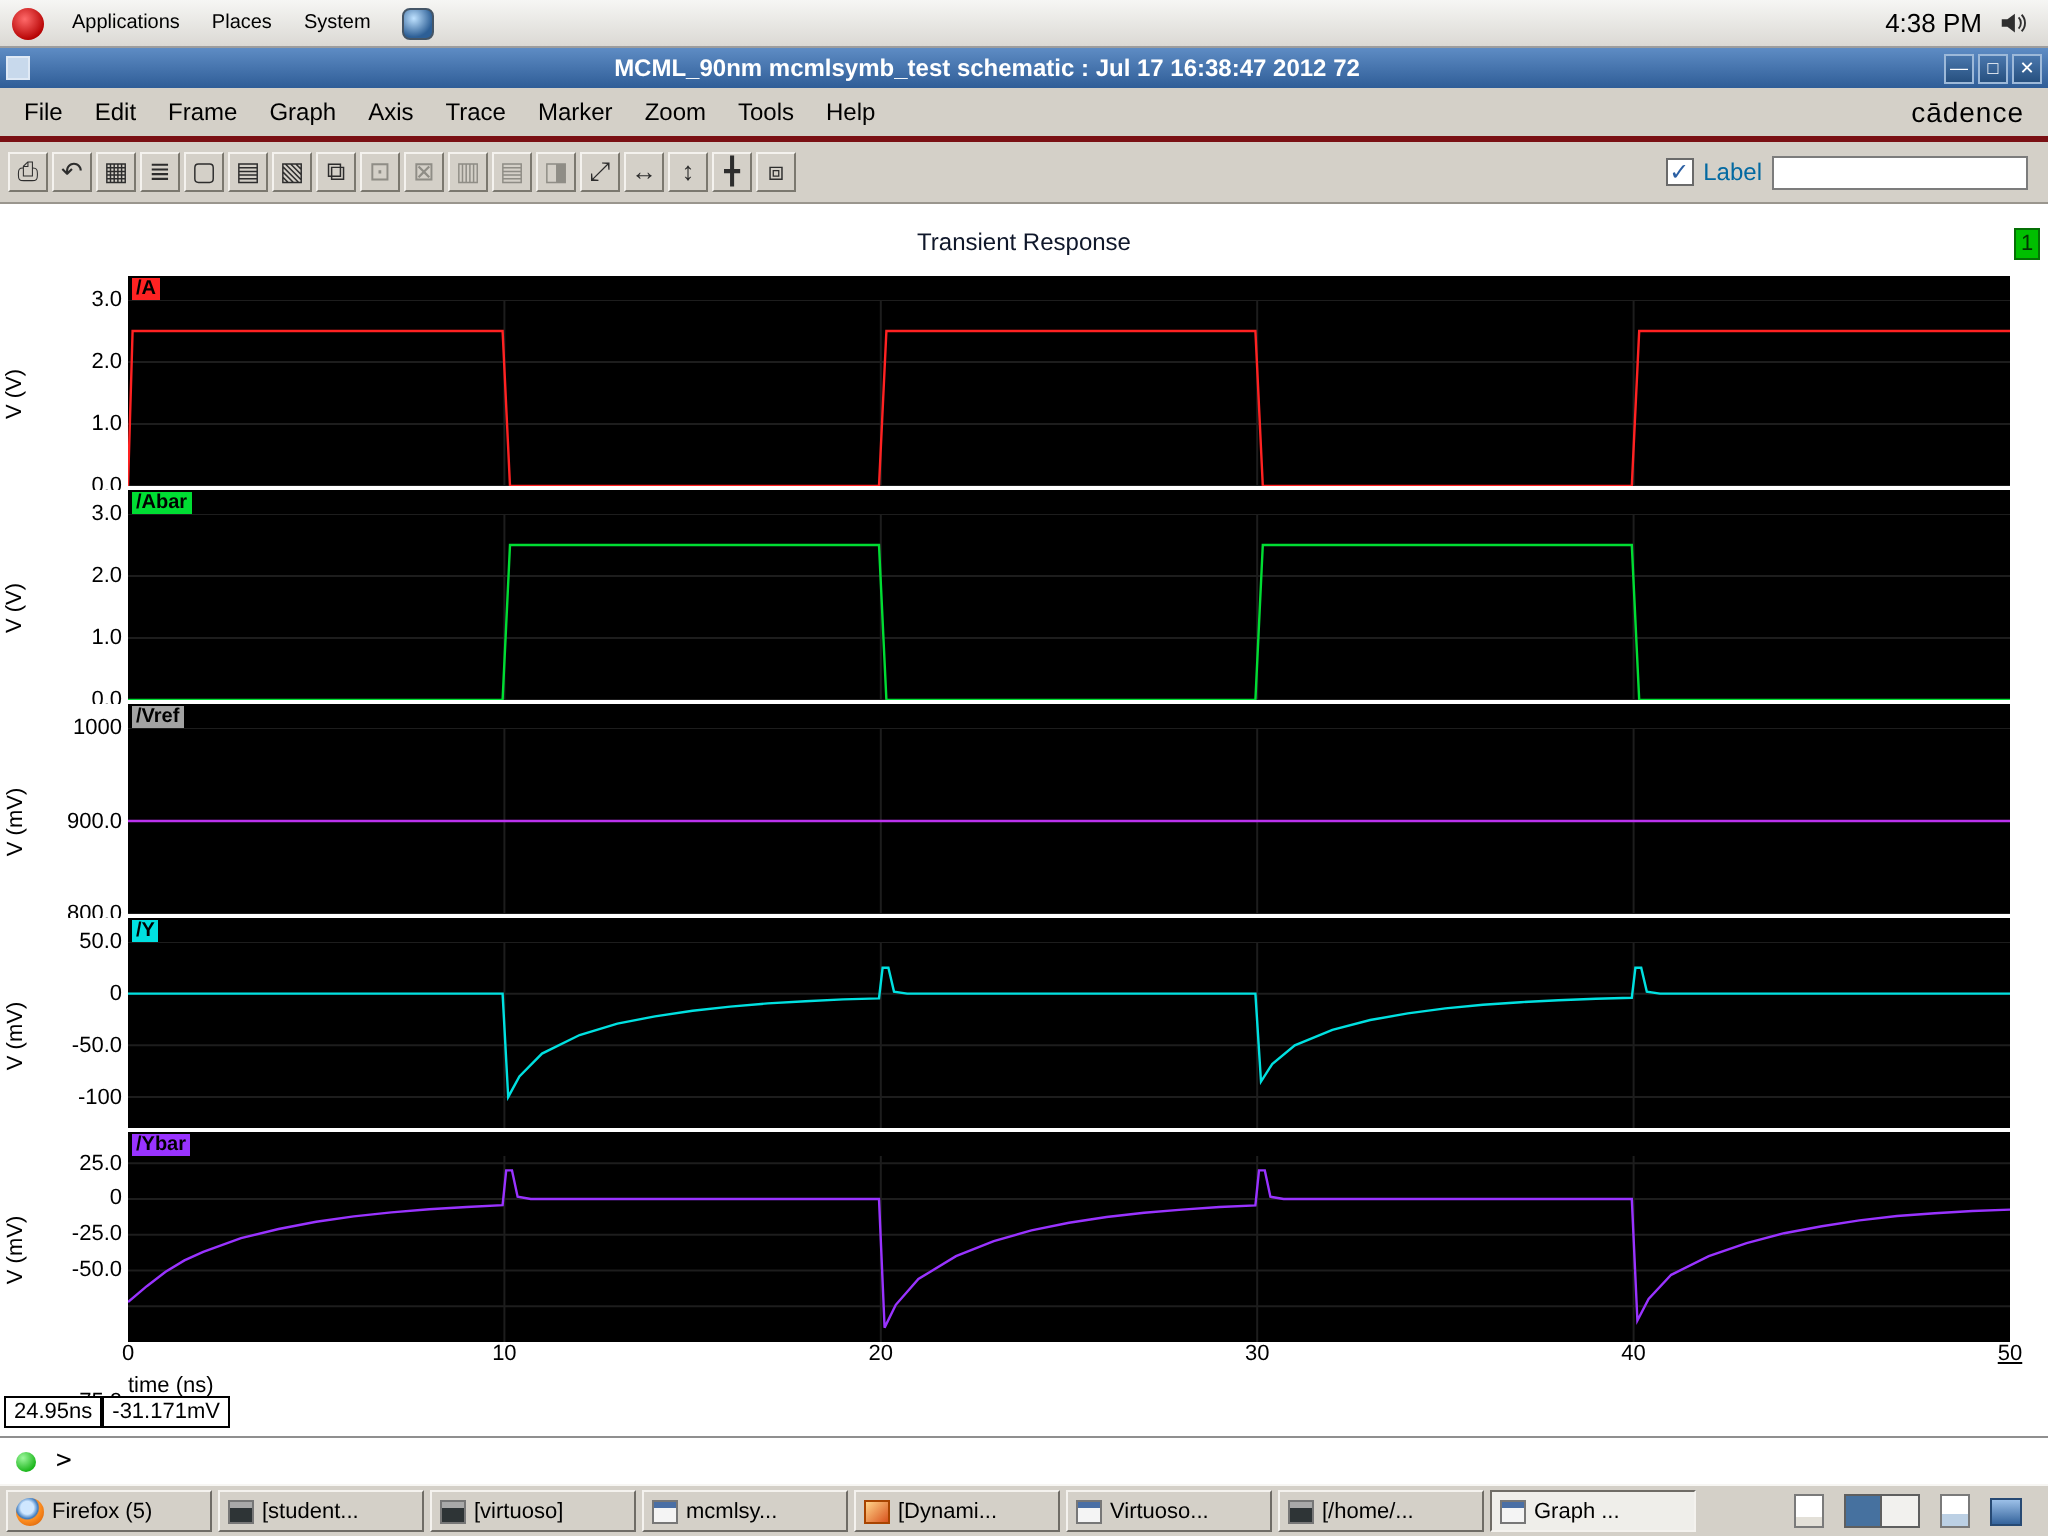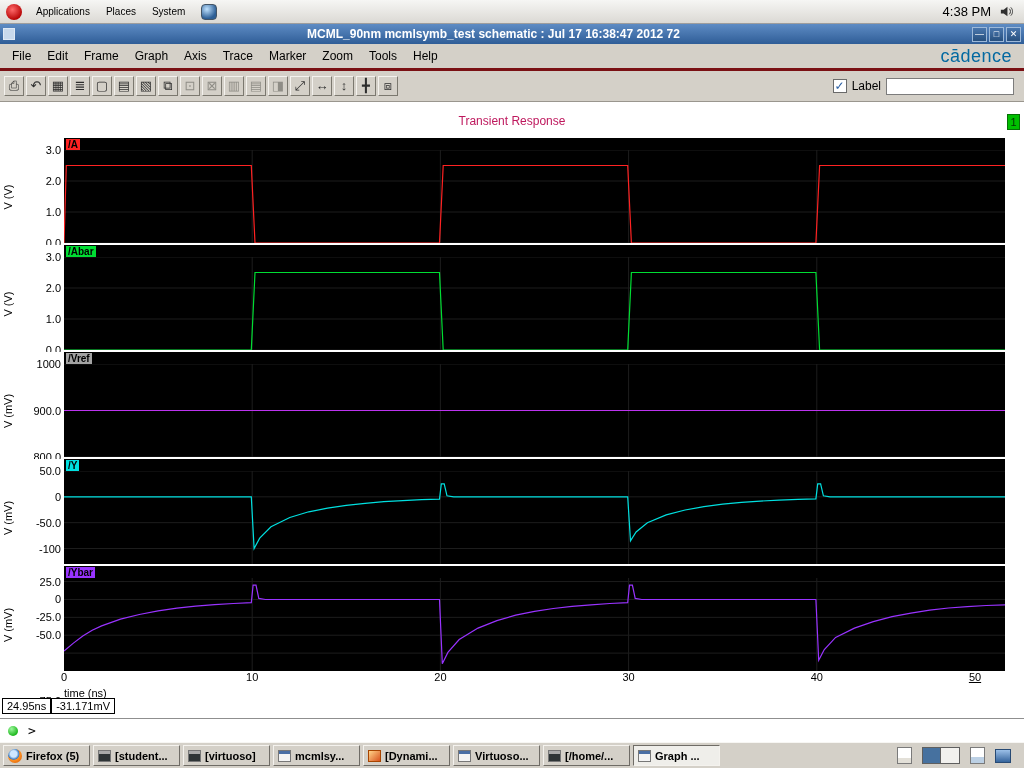--- a/index.html
+++ b/index.html
@@ -17,34 +17,34 @@
   
   .titlebar{height:20px;background:linear-gradient(var(--titlebar-top,#5e8cc4),var(--titlebar-bottom,#2f5d97));display:flex;align-items:center;padding:0 3px;gap:4px;}
   .win-menu-icon{width:12px;height:12px;border:1px solid #dfe9f5;background:#c8d9ec;flex:none;}
   .win-title{flex:1;text-align:center;color:#fff;font-weight:bold;font-size:12px;white-space:nowrap;overflow:hidden;}
   .win-buttons{display:flex;gap:2px;flex:none;}
   .win-btn{width:15px;height:15px;background:linear-gradient(#4a77ad,#27507f);border:1px solid #9db9d9;color:#fff;font-size:9px;line-height:13px;text-align:center;cursor:default;}
 
   
   .menubar{height:27px;background:#d4d0c8;border-bottom:3px solid var(--maroon,#7a1014);display:flex;align-items:center;padding:0 4px;}
   .menu-item{font-size:12px;color:#000;padding:3px 8px;cursor:default;}
-  .brand{margin-left:auto;font-size:18px;letter-spacing:.5px;color:#0369a1;padding-right:8px;font-weight:500;}
+  .brand{margin-left:auto;font-size:14px;letter-spacing:.5px;color:#000000;padding-right:8px;font-weight:500;}
 
   
   .toolbar{height:31px;background:#d4d0c8;border-bottom:1px solid #9a968e;display:flex;align-items:center;padding:0 4px;gap:2px;}
   .tbtn{width:20px;height:20px;flex:none;border:1px solid;border-color:#f4f2ee #7b786f #7b786f #f4f2ee;background:#d4d0c8;color:#2d2d2d;font-size:13px;line-height:17px;text-align:center;cursor:default;}
   .tbtn.disabled{color:#8f8d86;}
   .toolbar-right{margin-left:auto;display:flex;align-items:center;gap:5px;padding-right:6px;}
   .checkbox{width:14px;height:14px;background:#fff;border:1px solid #6a6a6a;color:#2b5fa3;font-size:12px;line-height:12px;text-align:center;}
-  .label-text{font-size:12px;color:#000000;}
+  .label-text{font-size:12px;color:#0369a1;}
   .label-input{width:128px;height:17px;border:1px solid #7c7c7c;background:#fff;font-size:11px;font-family:"Liberation Sans",sans-serif;}
 
   
   .graph-window{position:relative;height:616px;background:#fff;}
-  .graph-title{text-align:center;font-size:12px;color:#be185d;padding-top:12px;}
+  .graph-title{text-align:center;font-size:12px;color:#0f172a;padding-top:12px;}
   .page-badge{position:absolute;top:12px;right:4px;width:13px;height:16px;background:var(--badge-green,#00bf00);border:1px solid #057005;color:#033303;font-size:11px;line-height:15px;text-align:center;}
   #strips{position:absolute;top:36px;left:0;right:19px;}
   .strip{display:flex;height:105px;margin-bottom:2px;}
   .gutter{position:relative;width:64px;flex:none;background:#fff;}
   .ylwrap{position:absolute;left:0;top:12px;height:93px;width:16px;display:flex;align-items:center;justify-content:center;}
   .ylwrap span{transform:rotate(-90deg);white-space:nowrap;font-size:11px;color:#000;}
   .ytick{position:absolute;right:3px;transform:translateY(-50%);font-size:11px;color:#000;white-space:nowrap;}
   .plotbox{position:relative;flex:1;background:#000;}
   .sig{position:absolute;top:1px;left:2px;z-index:2;font-size:10px;font-weight:bold;color:#000;line-height:11px;padding:0 2px;}
   svg.wave{position:absolute;left:0;top:12px;width:100%;height:93px;display:block;}
@@ -54,21 +54,21 @@
   .status-boxes{position:absolute;left:2px;bottom:4px;display:flex;}
   .sbox{border:1px solid #000;background:#fff;font-size:11px;height:16px;line-height:15px;padding:0 4px;color:#000;white-space:nowrap;}
 
   
   .prompt-row{height:24px;background:#fff;border-top:1px solid #8f8f8f;display:flex;align-items:center;padding:0 8px;gap:10px;}
   .led{width:10px;height:10px;border-radius:50%;background:radial-gradient(circle at 35% 30%,#9cf79c,var(--led-green,#17b417) 75%);flex:none;}
   .prompt{font-size:13px;font-family:"DejaVu Sans Mono",monospace;color:#000;}
 
   
   .taskbar{height:26px;background:#d4d0c8;border-top:1px solid #f7f6f3;display:flex;align-items:center;padding:0 3px;gap:3px;}
-  .task{width:87px;height:21px;flex:none;border:1px solid;border-color:#f4f2ee #6f6c66 #6f6c66 #f4f2ee;background:#d4d0c8;display:flex;align-items:center;gap:4px;padding:0 4px;font-size:11px;color:#000;overflow:hidden;white-space:nowrap;cursor:default;font-weight:bold;}
+  .task{width:103px;height:21px;flex:none;border:1px solid;border-color:#f4f2ee #6f6c66 #6f6c66 #f4f2ee;background:#d4d0c8;display:flex;align-items:center;gap:4px;padding:0 4px;font-size:11px;color:#000;overflow:hidden;white-space:nowrap;cursor:default;}
   .task.active{border-color:#6f6c66 #f4f2ee #f4f2ee #6f6c66;background:var(--active-task,#efeeea);}
   .ticon{flex:none;}
   .icon-firefox-icon{width:14px;height:14px;border-radius:50%;background:radial-gradient(circle at 40% 35%,#cfe7ff 0 26%,#3d7bbf 44%,#ff9022 50%,#cf5400 100%);}
   .icon-terminal-icon{width:13px;height:12px;background:linear-gradient(#a9a9a9 0 3px,#2e3436 3px);border:1px solid #777;}
   .icon-window-icon{width:13px;height:12px;background:linear-gradient(#4a6fa5 0 3px,#f4f4f4 3px);border:1px solid #777;}
   .icon-app-icon{width:13px;height:12px;background:linear-gradient(135deg,#ffd489,#d9531e);border:1px solid #a84400;}
   .tray{margin-left:auto;display:flex;align-items:center;gap:10px;padding-right:10px;}
   .tray-icon{display:block;}
   .notes-icon{width:15px;height:17px;background:linear-gradient(#fff 70%,#e3e0d8 70%);border:1px solid #7a7a7a;}
   .document-icon{width:15px;height:17px;background:linear-gradient(#fff 60%,#bcd0e4 60%);border:1px solid #7a7a7a;}
@@ -283,21 +283,21 @@
             </svg>
           </div>
         </div>
       </div>
     <div class="xaxis" id="xaxis">
         <span class="xtick" style="left: 64px;">0</span>
         <span class="xtick" style="left: 252.2px;">10</span>
         <span class="xtick" style="left: 440.4px;">20</span>
         <span class="xtick" style="left: 628.6px;">30</span>
         <span class="xtick" style="left: 816.8px;">40</span>
-        <span class="xtick" style="left: 975px; text-decoration: underline;">50</span>
+        <span class="xtick" style="left: 1005px; text-decoration: underline;">50</span>
       </div>
     <div class="xlabel">time (ns)</div>
     <div class="status-boxes">
       <span class="sbox">24.95ns</span>
       <span class="sbox">-31.171mV</span>
     </div>
   </div>
 
   <div class="prompt-row">
     <span class="led"></span>

